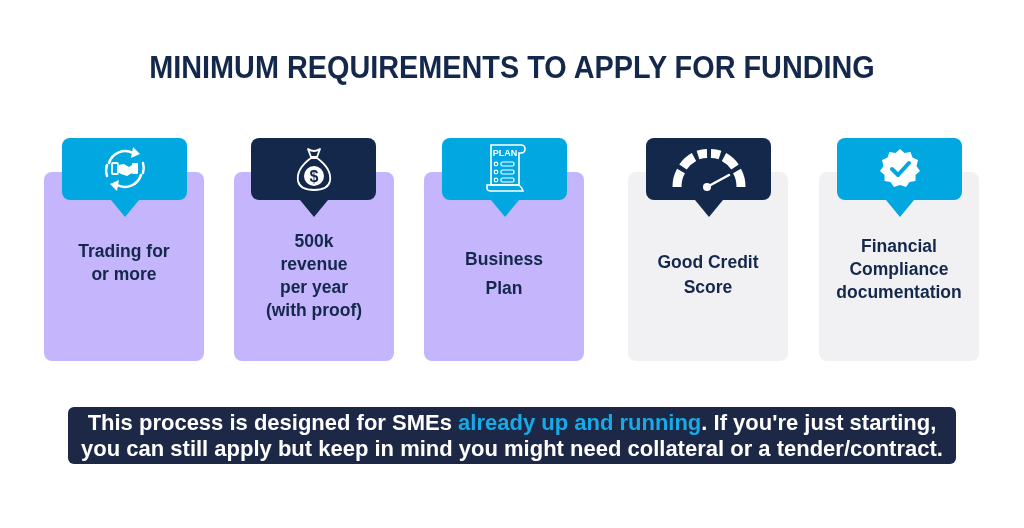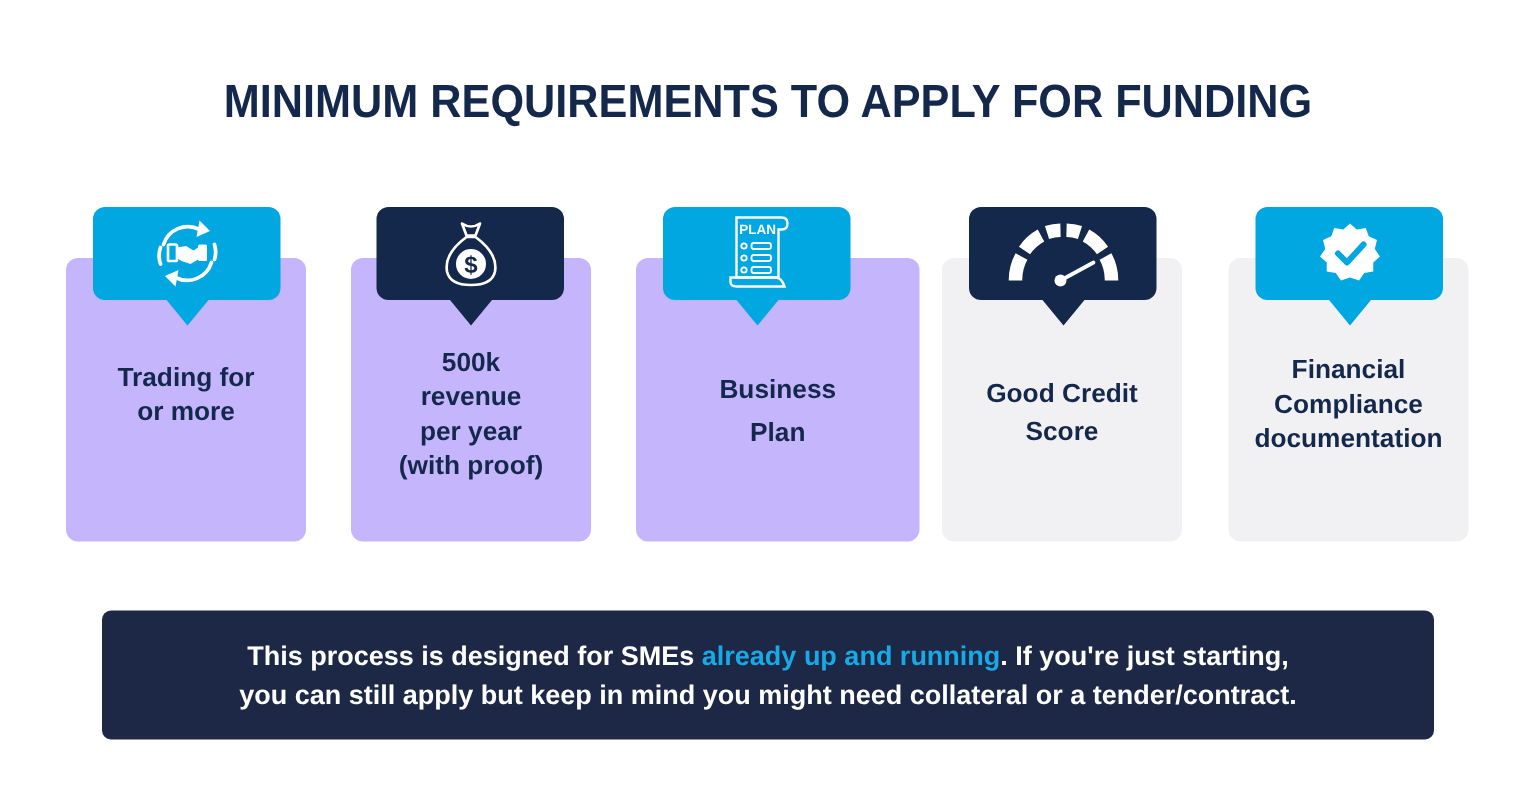--- a/index.html
+++ b/index.html
@@ -27,24 +27,24 @@
     border-top: 17px solid; border-top-color: inherit;
   }
   .bubble.blue { background: #00a7e1; border-top-color: #00a7e1; }
   .bubble.navy { background: #14284b; border-top-color: #14284b; }
   .bubble svg { display: block; }
   .card-text {
     position: absolute; left: 0; width: 100%; text-align: center;
     color: #14284b; font-weight: 700; font-size: 17.5px; line-height: 23px;
   }
   .banner {
-    position: absolute; left: 68px; top: 407px; width: 888px; height: 86px;
+    position: absolute; left: 68px; top: 407px; width: 888px; height: 57px;
     background: #1c2845; border-radius: 6px;
     display: flex; flex-direction: column; align-items: center; justify-content: center;
-    color: #ffffff; font-weight: 700; font-size: 18px; line-height: 26px; text-align: center;
+    color: #ffffff; font-weight: 700; font-size: 22px; line-height: 26px; text-align: center;
   }
   .banner .hl { color: #18a9e6; }
 </style>
 </head>
 <body>
 
 <div class="title">MINIMUM REQUIREMENTS TO APPLY FOR FUNDING</div>
 
 <div class="card" style="left:44px;">
   <div class="card-text" style="top:68px;">
@@ -76,21 +76,21 @@
 </div>
 <div class="bubble navy" style="left:251px;">
   <svg width="44" height="52" viewBox="0 0 44 52">
     <path d="M16 6 Q22 10 28 6 L25 14 L19 14 Z" fill="none" stroke="#fff" stroke-width="1.8" stroke-linejoin="round"></path>
     <path d="M19 15 Q4 26 6 38 Q8 47 22 47 Q36 47 38 38 Q40 26 25 15 Z" fill="none" stroke="#fff" stroke-width="1.8"></path>
     <circle cx="22" cy="33" r="10" fill="#fff"></circle>
     <text x="22" y="39" text-anchor="middle" font-family="Liberation Sans, sans-serif" font-weight="700" font-size="16" fill="#14284b">$</text>
   </svg>
 </div>
 
-<div class="card" style="left:424px;padding-left:29px;">
+<div class="card" style="left:424px;">
   <div class="card-text" style="top:76px;">
     <div>Business</div>
     <div style="margin-top:6px;">Plan</div>
   </div>
 </div>
 <div class="bubble blue" style="left:442px;">
   <svg width="52" height="56" viewBox="0 0 52 56">
     <path d="M12 4 L42 4 Q46 4 46 8 Q46 12 42 12 L40 12 L40 44 L12 44 Z" fill="none" stroke="#fff" stroke-width="1.6"></path>
     <path d="M8 44 L38 44 Q42 44 44 50 L12 50 Q8 50 8 47 Z" fill="none" stroke="#fff" stroke-width="1.6"></path>
     <text x="26" y="15" text-anchor="middle" font-family="Liberation Sans, sans-serif" font-weight="700" font-size="9" fill="#fff">PLAN</text>

